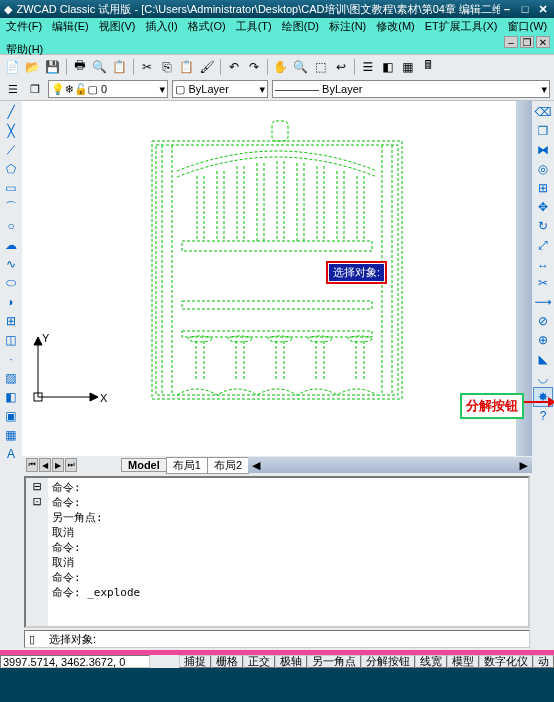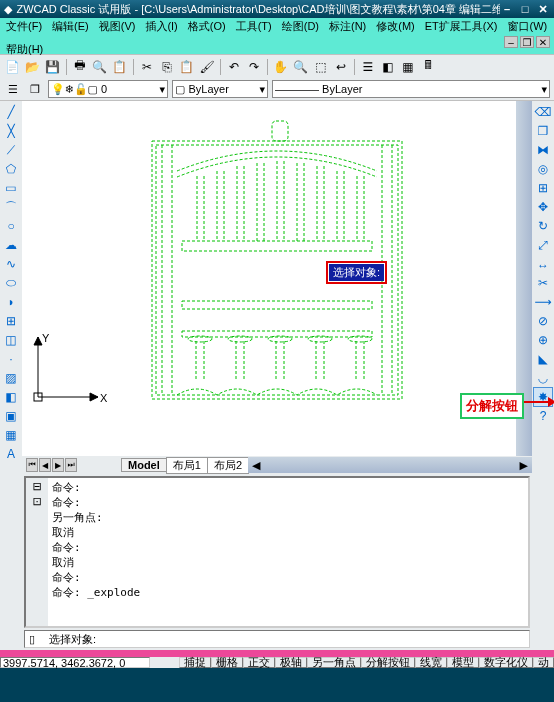--- a/index.html
+++ b/index.html
@@ -35,21 +35,21 @@
 .modeltab { height: 18px; background: #e8ecee; display: flex; align-items: center; padding-left: 4px; font-size: 11px; }
 .modeltab .nav { display: flex; gap: 1px; margin-right: 4px; }
 .modeltab .nav span { width: 12px; height: 14px; border: 1px solid #999; display: inline-flex; align-items: center; justify-content: center; font-size: 8px; cursor: pointer; background: #d8d8d8; }
 .modeltab .tab { padding: 0 6px; border: 1px solid #999; background: #fff; margin-right: -1px; cursor: pointer; }
 .modeltab .tab:first-of-type { background: #f0f0f0; font-weight: bold; margin-left: 40px; }
 .cmdarea { height: 152px; background: #fff; border: 2px inset #ccc; margin: 2px; display: flex; }
 .cmdside { width: 22px; background: #e8ecee; display: flex; flex-direction: column; align-items: center; padding-top: 2px; gap: 2px; }
 .cmdtext { flex: 1; padding: 2px 4px; font-size: 11px; font-family: SimSun, monospace; white-space: pre-line; overflow: hidden; }
 .cmdline { height: 18px; background: #fff; border: 1px inset #ccc; margin: 0 2px 2px 2px; display: flex; align-items: center; padding: 0 4px; font-size: 11px; }
 .cmdline .icon { width: 16px; margin-right: 4px; }
-.status { height: 18px; background: #e8ecee; display: flex; align-items: stretch; font-size: 11px; border-top: 7px solid #ec4899; }
+.status { height: 18px; background: #e8ecee; display: flex; align-items: stretch; font-size: 11px; border-top: 5px solid #ec4899; }
 .status .coord { width: 150px; border: 1px inset #ccc; padding: 0 2px; display: flex; align-items: center; background: #fff; }
 .status .sbtn { border: 1px outset #ccc; padding: 0 4px; display: flex; align-items: center; cursor: pointer; text-align: center; }
 .callout1 { position: absolute; left: 304px; top: 160px; border: 2px solid #e00000; padding: 1px; }
 .callout1 .inner { background: #0f1f9f; color: #fff; padding: 1px 4px; font-size: 11px; }
 .callout2 { position: absolute; right: 30px; top: 393px; border: 2px solid #22c55e; background: #fff; padding: 2px 4px; color: #e00000; font-size: 13px; font-weight: bold; }
 .arrow2 { position: absolute; right: 0; top: 401px; width: 30px; height: 2px; background: #e00000; }
 .arrow2::after { content: ''; position: absolute; right: -2px; top: -4px; border-left: 8px solid #e00000; border-top: 5px solid transparent; border-bottom: 5px solid transparent; }
 .drawing svg { position: absolute; left: 0; top: 0; }
 .ucs { position: absolute; left: 6px; bottom: 44px; }
 </style>

